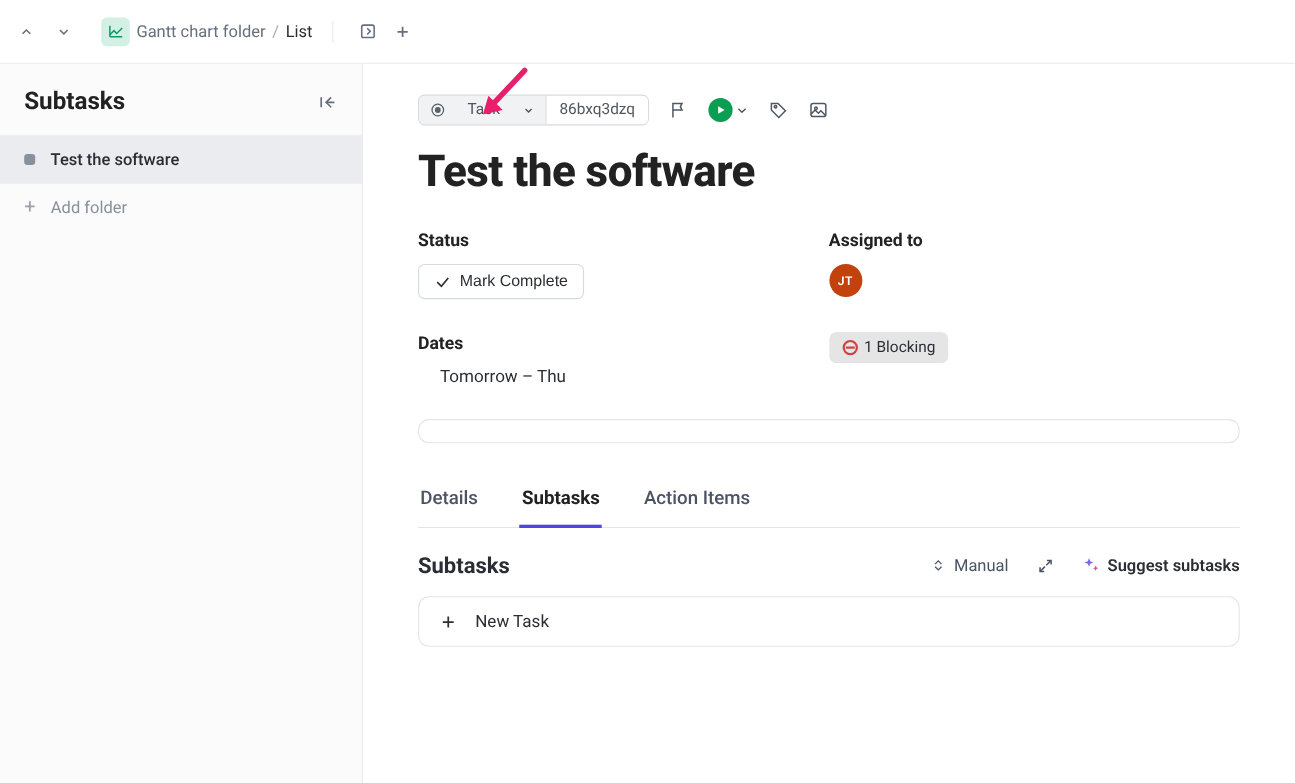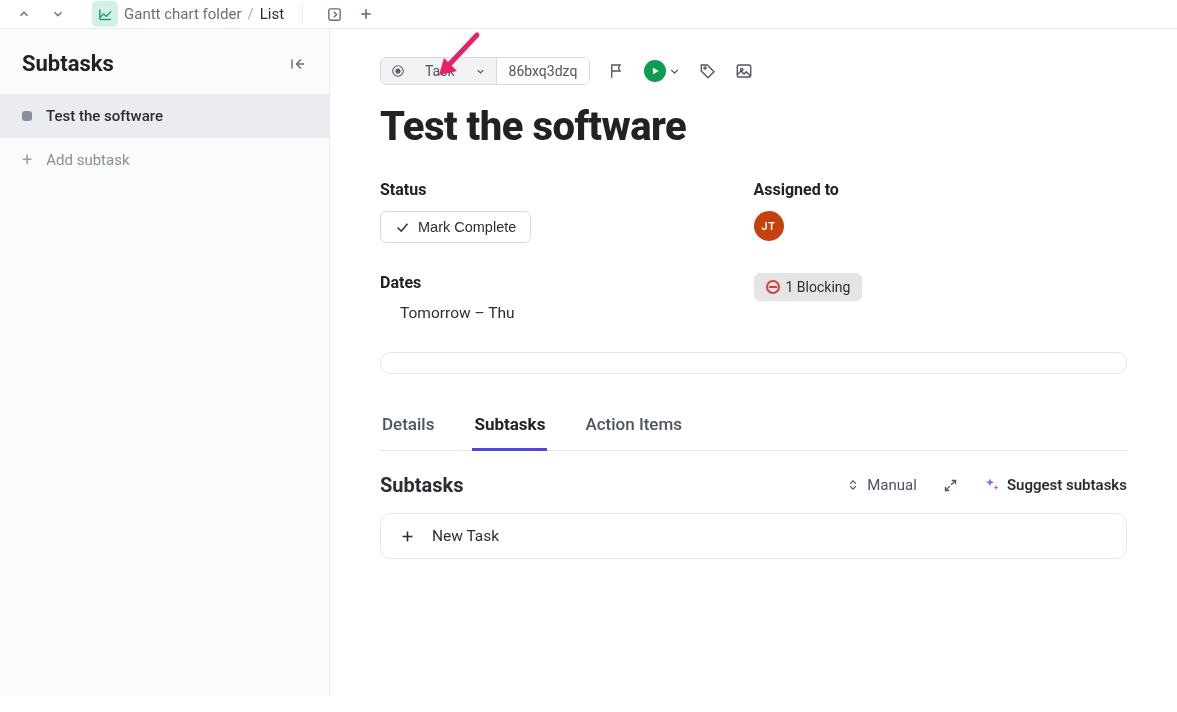--- a/index.html
+++ b/index.html
@@ -1,18 +1,18 @@
 <!DOCTYPE html>
 <html><head>
 <meta charset="utf-8">
 <style>
   * { box-sizing: border-box; margin: 0; padding: 0; }
   body { font-family: -apple-system, BlinkMacSystemFont, "Segoe UI", Roboto, sans-serif; color: #2a2e34; width: 1177px; height: 712px; overflow: hidden; background: #fff; }
   
-  .topbar { height: 29px; display: flex; align-items: center; padding: 0 10px; border-bottom: 1px solid #e8eaed; gap: 6px; }
+  .topbar { height: 58px; display: flex; align-items: center; padding: 0 10px; border-bottom: 1px solid #e8eaed; gap: 6px; }
   .nav-arrow { width: 28px; height: 28px; display: flex; align-items: center; justify-content: center; color: #656f7d; border-radius: 5px; cursor: pointer; }
   .folder-chip { width: 26px; height: 26px; background: #d3f0e4; border-radius: 5px; display: flex; align-items: center; justify-content: center; color: #0d9b6b; }
   .breadcrumb { color: #63686d; font-size: 15px; display: flex; align-items: center; gap: 6px; cursor: pointer; }
   .bc-folder { color: #656f7d; }
   .bc-sep { color: #a6acb5; }
   .bc-current { color: #2a2e34; }
   .top-divider { width: 1px; height: 20px; background: #e8eaed; margin: 0 12px; }
   .top-icon { width: 26px; height: 26px; display: flex; align-items: center; justify-content: center; color: #656f7d; border-radius: 5px; cursor: pointer; }
   
   .body { display: flex; height: 667px; }
@@ -121,21 +121,21 @@
             <line x1="10" y1="12" x2="20" y2="12"></line>
           </svg>
       </div>
     </div>
     <div class="side-row active">
       <span class="dot"></span>
       <span>Test the software</span>
     </div>
     <div class="side-row add">
       <span class="plus">+</span>
-      <span>Add subtask</span>
+      <span>Add folder</span>
     </div>
   </aside>
 
   <main class="main">
     <div class="toolbar">
       <div class="arrow-annotation">
         <svg width="48" height="48" viewBox="0 0 48 48">
             <defs></defs>
             <line x1="42" y1="4" x2="10" y2="38" stroke="#e81f6a" stroke-width="5" stroke-linecap="round"></line>
             <polygon points="4,44 9,27 22,40" fill="#e81f6a"></polygon>

